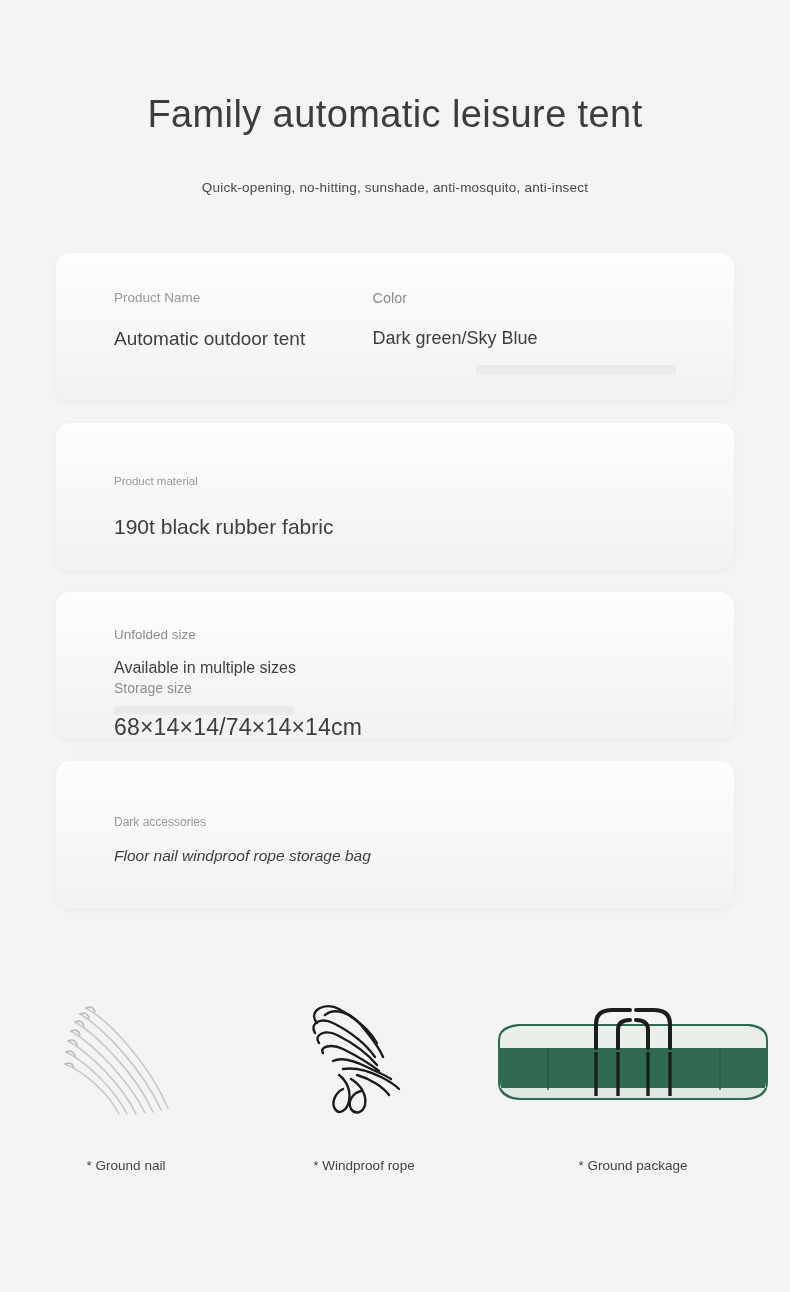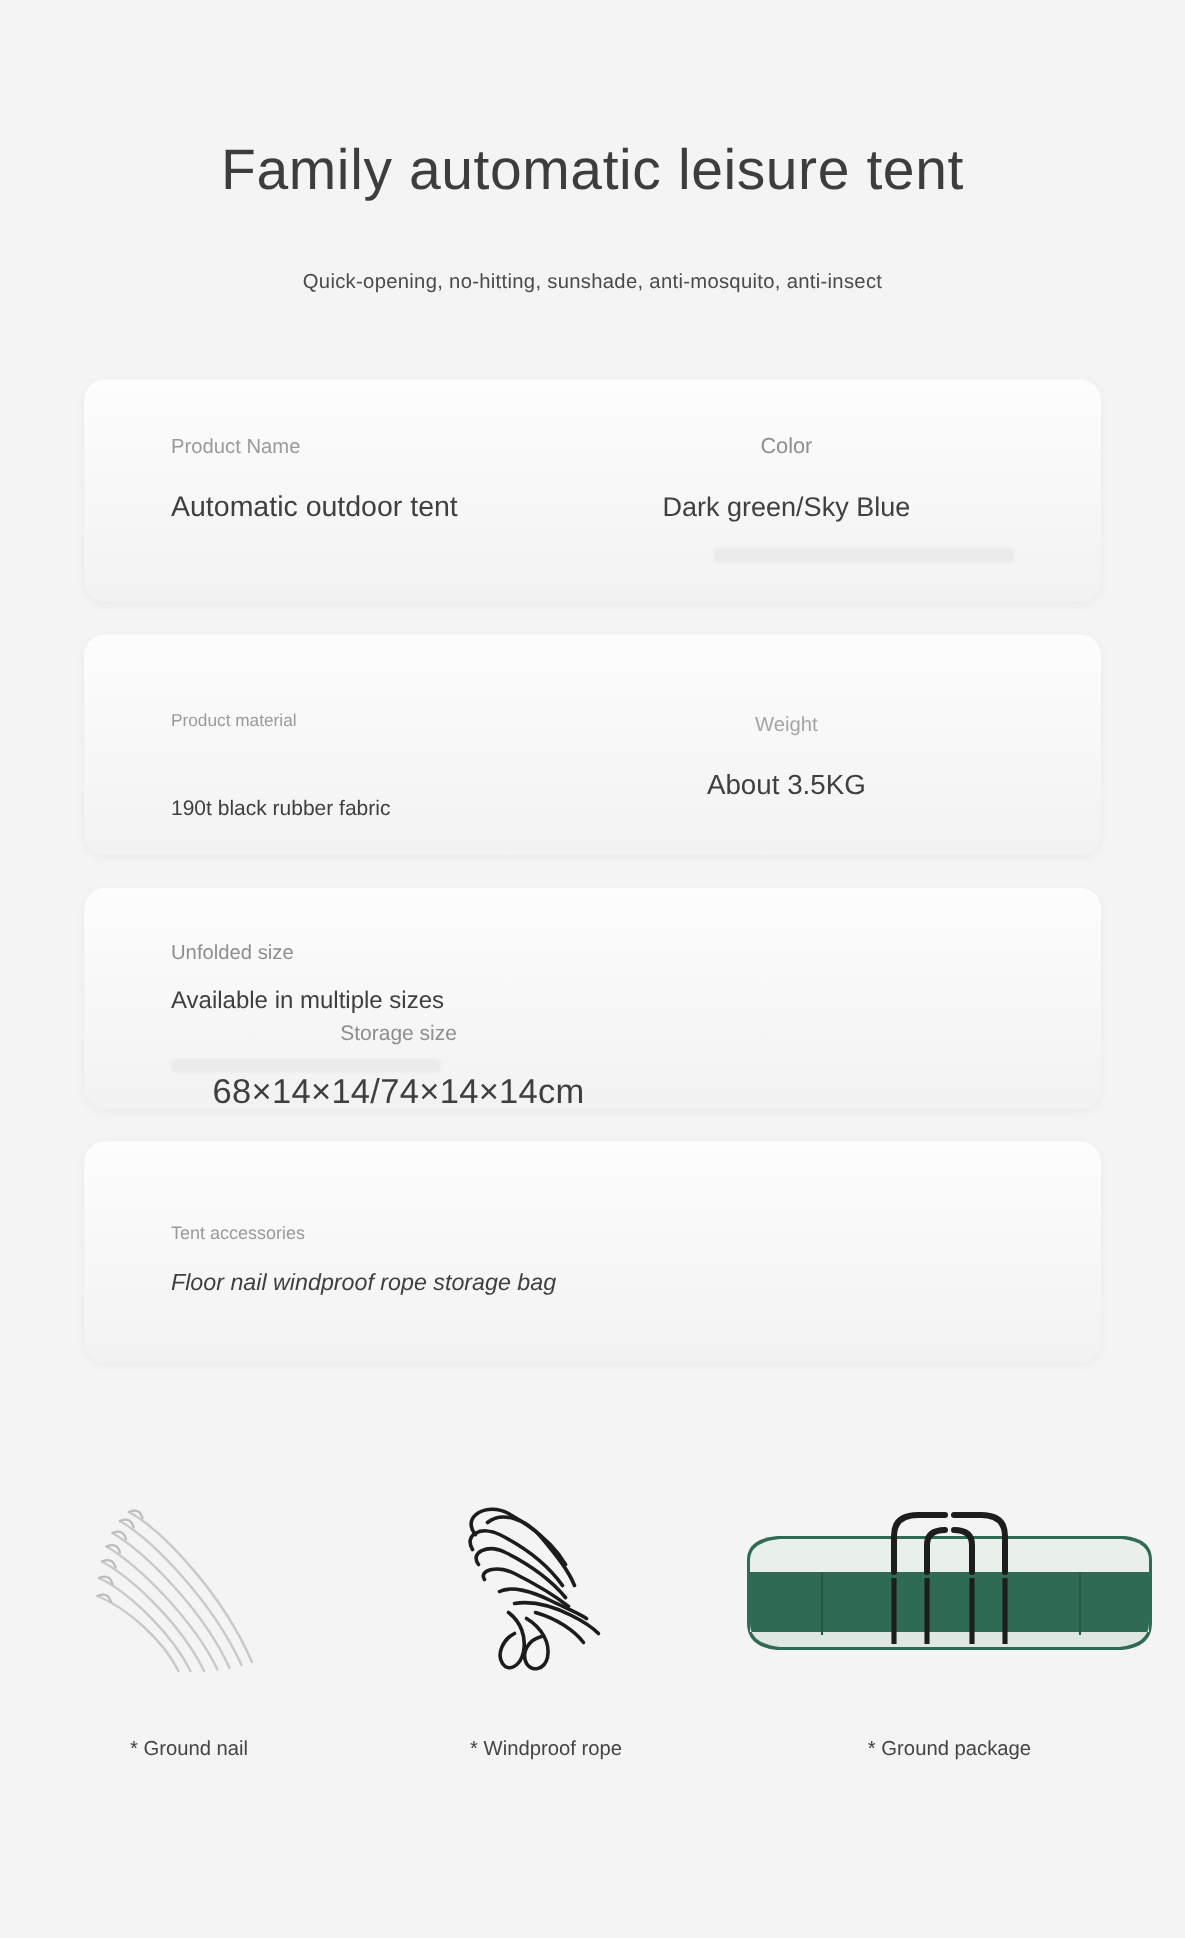--- a/index.html
+++ b/index.html
@@ -57,21 +57,21 @@
   }
   .card-inner {
     display: flex;
     padding: 34px 58px 30px 58px;
     box-sizing: border-box;
   }
   .col {
     box-sizing: border-box;
   }
   .col-left { width: 46%; }
-  .col-right { width: 54%; text-align: center; }
+  .col-right { width: 54%; }
 
   .lbl {
     color: #9a9a9a;
     font-weight: 400;
     line-height: 1.3;
   }
   .val {
     color: #3f3f3f;
     font-weight: 400;
     line-height: 1.3;
@@ -82,21 +82,21 @@
   .card1 .card-inner { padding-top: 36px; }
   .card1 .lbl { font-size: 13.5px; }
   .card1 .val { font-size: 19px; margin-top: 21px; }
   .card1 .col-right .lbl { font-size: 14.5px; color: #8e8e8e;}
   .card1 .col-right .val { font-size: 18px; margin-top: 20px; }
 
   
   .card2 { height: 147px; }
   .card2 .card-inner { padding-top: 35px; }
   .card2 .lbl { font-size: 11.5px; margin-top: 16px; }
-  .card2 .val { font-size: 14px; margin-top: 40px; }
+  .card2 .val { font-size: 21px; margin-top: 24px; }
   .card2 .col-right .lbl { font-size: 13.5px; color: #a5a5a5; }
   .card2 .col-right .val { font-size: 18.5px; margin-top: 20px; }
 
   
   .card3 { height: 147px; }
   .card3 .card-inner { padding-top: 34px; flex-direction: column; }
   .card3 .lbl { font-size: 13.5px; color: #8e8e8e; }
   .card3 .val { font-size: 16px; margin-top: 15px; }
   .card3 .col-right .lbl { font-size: 14px; }
   .card3 .col-right .val { font-size: 23px; margin-top: 16px; letter-spacing: 0.2px; }
@@ -167,45 +167,41 @@
       </div>
       <div class="ghost" style="left:420px; top:112px; width:200px; height:10px; background:#ebebeb; border-radius:3px;"></div>
     </div>
 
     <div class="card card2">
       <div class="card-inner">
         <div class="col col-left">
           <div class="lbl">Product material</div>
           <div class="val">190t black rubber fabric</div>
         </div>
-        <div class="col col-right">
-          <div class="lbl">Weight</div>
-          <div class="val">About 3.5KG</div>
-        </div>
       </div>
     </div>
 
     <div class="card card3">
       <div class="card-inner">
         <div class="col col-left">
           <div class="lbl">Unfolded size</div>
           <div class="val">Available in multiple sizes</div>
         </div>
         <div class="col col-right">
           <div class="lbl">Storage size</div>
           <div class="val">68×14×14/74×14×14cm</div>
         </div>
       </div>
       <div class="ghost" style="left:58px; top:114px; width:180px; height:9px; background:#ebebeb; border-radius:3px;"></div>
     </div>
 
     <div class="card card4">
       <div class="card-inner">
         <div class="col" style="width:100%;">
-          <div class="lbl">Tent accessories</div>
+          <div class="lbl">Dark accessories</div>
           <div class="val">Floor nail windproof rope storage bag</div>
         </div>
       </div>
     </div>
 
   </div>
 
   <div class="accessories">
 
     <div class="acc">

